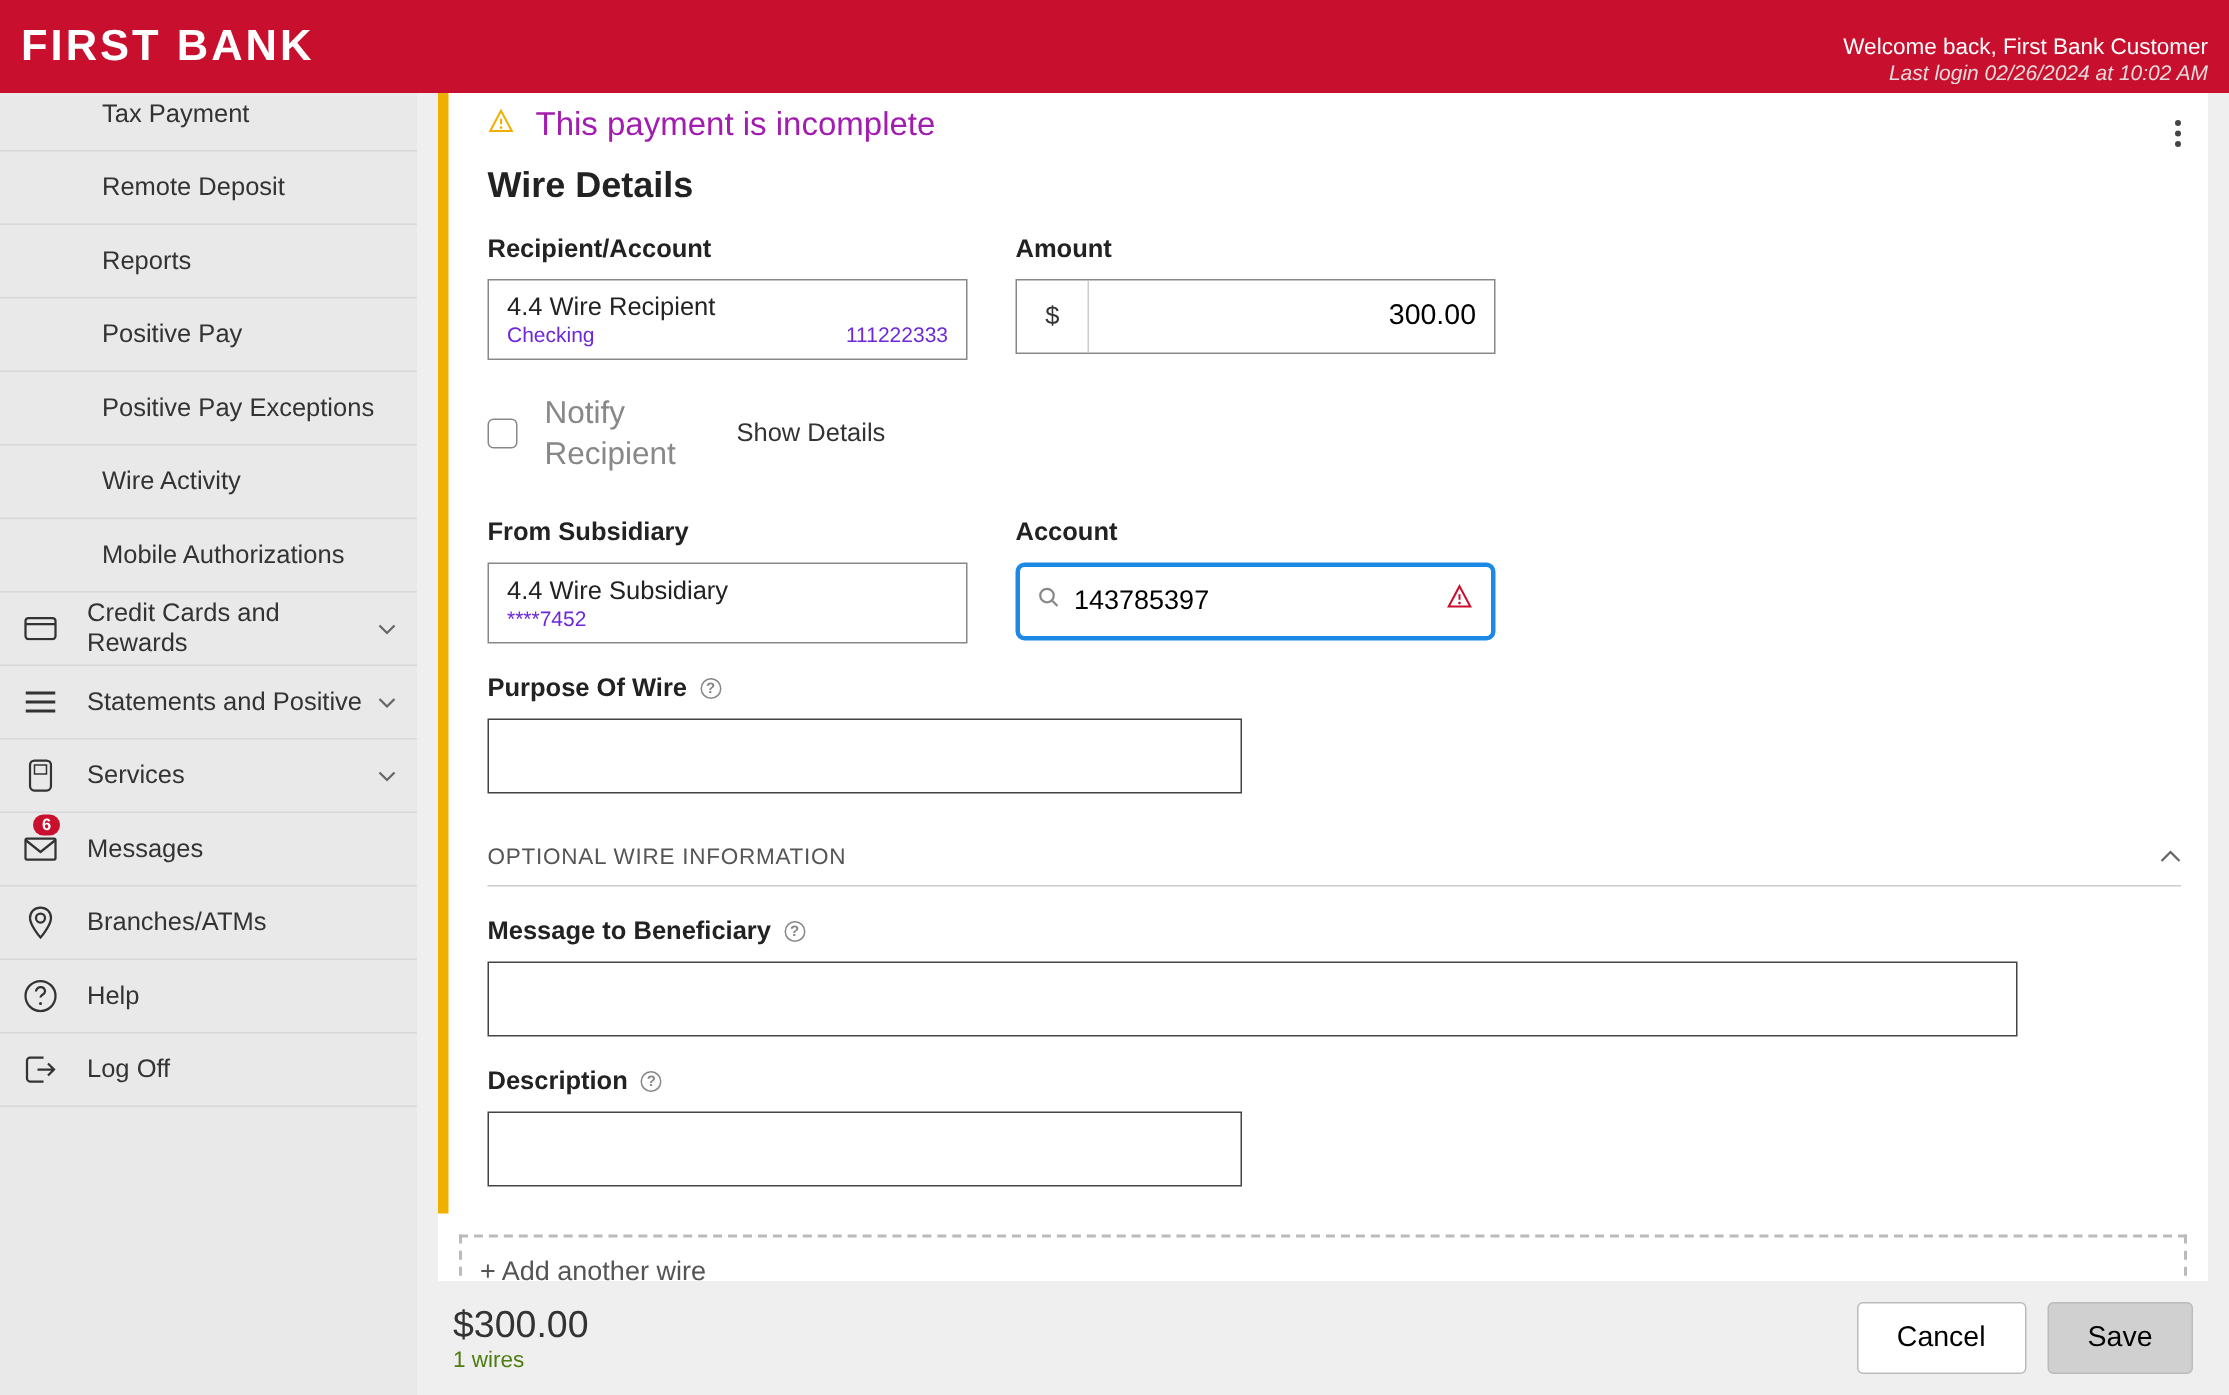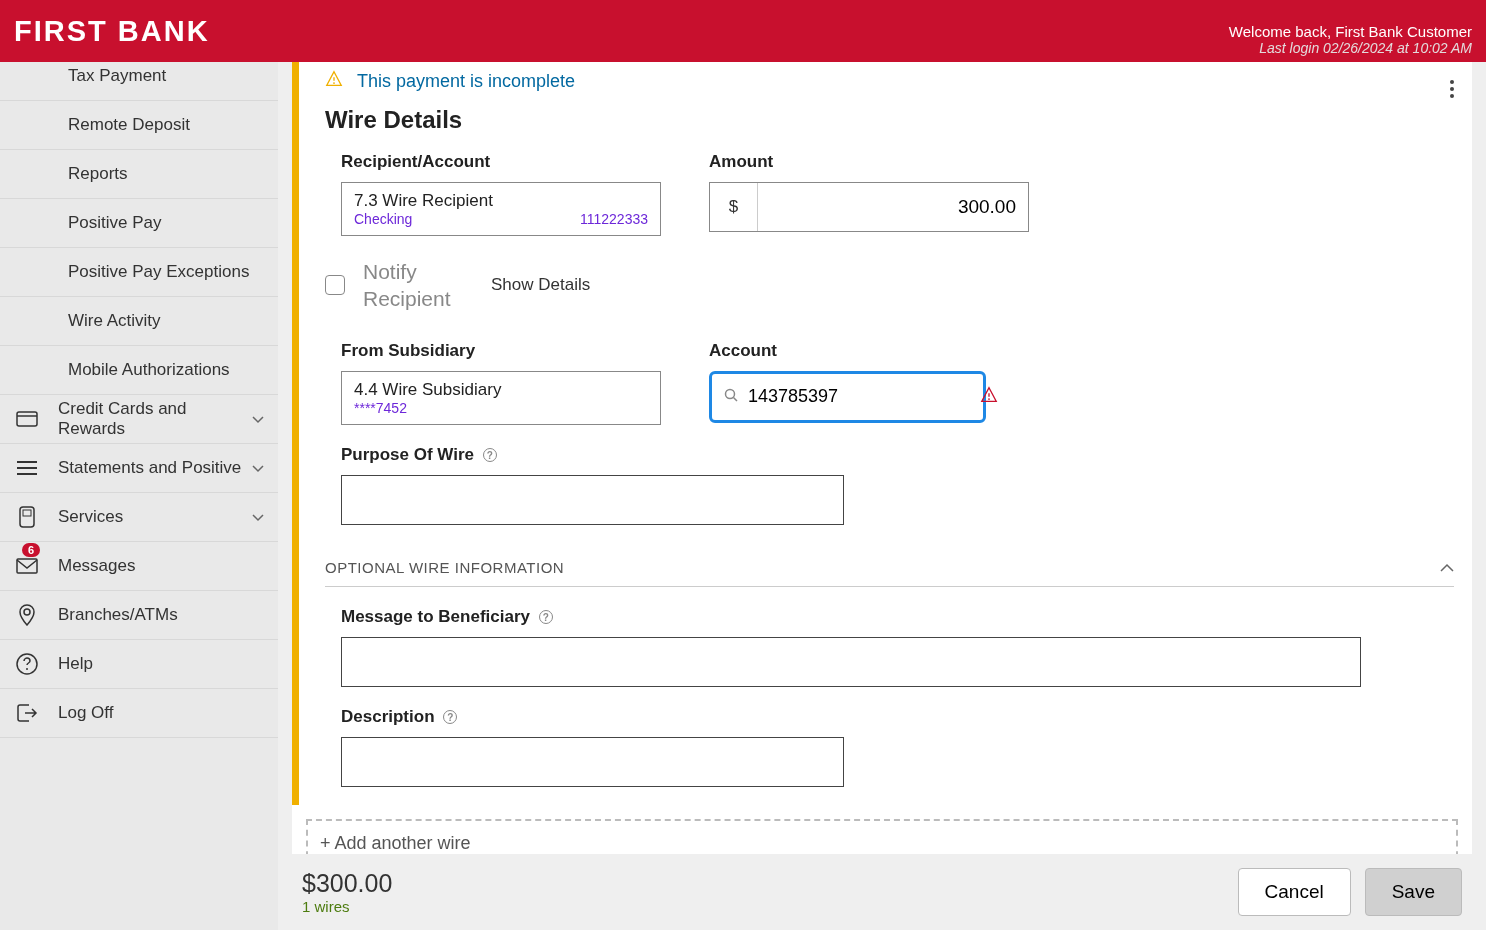--- a/index.html
+++ b/index.html
@@ -20,43 +20,43 @@
   .side-icon { width: 26px; height: 26px; margin-right: 18px; display: flex; align-items: center; justify-content: center; flex-shrink: 0; }
   .side-chevron { margin-left: auto; }
   .badge { position: absolute; background: #c8102e; color: #fff; font-size: 11px; font-weight: bold; border-radius: 10px; padding: 1px 6px; margin-left: -12px; margin-top: -12px; }
   
   .main { flex: 1; display: flex; flex-direction: column; overflow: hidden; }
   .main-scroll { flex: 1; overflow: auto; background: #fff; margin: 0 14px; }
   
   .wire-block { border-left: 7px solid #f0b000; padding: 8px 18px 18px 26px; position: relative; }
   .incomplete-row { display: flex; align-items: center; gap: 14px; margin-bottom: 14px; }
   .warn-tri { width: 18px; height: 18px; }
-  .incomplete-text { font-size: 18px; color: #0369a1; text-align: right; }
+  .incomplete-text { font-size: 22px; color: #a21caf; text-align: right; }
   .kebab { position: absolute; right: 12px; top: 12px; cursor: pointer; padding: 6px; }
   
   .section-title { font-size: 24px; font-weight: bold; margin-bottom: 18px; color: #222; }
   
   .form-grid { display: flex; gap: 32px; flex-wrap: wrap; }
-  .form-col { display: flex; flex-direction: column; margin-left: 16px; }
+  .form-col { display: flex; flex-direction: column; }
   .field-label { font-size: 17px; font-weight: bold; margin-bottom: 10px; color: #222; }
   
   .dropdown-box { border: 1px solid #888; width: 320px; padding: 8px 12px; background: #fff; cursor: pointer; }
   .dropdown-line1 { font-size: 17px; color: #222; }
   .dropdown-line2 { font-size: 14px; color: #6d28d9; display: flex; justify-content: space-between; }
   
   .amount-box { display: flex; border: 1px solid #888; width: 320px; height: 50px; align-items: center; background: #fff; }
   .amount-sym { width: 48px; text-align: center; font-size: 17px; border-right: 1px solid #ccc; height: 100%; display: flex; align-items: center; justify-content: center; }
   .amount-input { flex: 1; border: none; text-align: right; padding: 0 12px; font-size: 19px; outline: none; }
   
   .notify-row { display: flex; align-items: center; gap: 18px; margin-top: 22px; }
   .notify-chk { width: 20px; height: 20px; border: 1px solid #888; border-radius: 4px; cursor: pointer; }
   .notify-label { color: #888; font-size: 21px; width: 90px; line-height: 1.3; }
   .show-details { color: #333; font-size: 17px; cursor: pointer; margin-left: 20px; }
   
-  .account-box { display: flex; align-items: center; border: 3px solid #1e88e5; border-radius: 6px; width: 277px; height: 52px; padding: 0 12px; background: #fff; }
+  .account-box { display: flex; align-items: center; border: 3px solid #1e88e5; border-radius: 6px; width: 320px; height: 52px; padding: 0 12px; background: #fff; }
   .search-icon { color: #888; margin-right: 10px; }
   .account-input { flex: 1; border: none; font-size: 18px; outline: none; }
   .alert-icon { color: #c8102e; }
   
   .purpose-input, .msg-input, .desc-input { border: 1px solid #444; height: 50px; width: 503px; padding: 0 12px; font-size: 16px; }
   .msg-input { width: 1020px; }
   
   .help-icon { display: inline-block; width: 14px; height: 14px; border: 1px solid #888; border-radius: 50%; font-size: 10px; text-align: center; line-height: 13px; color: #888; margin-left: 4px; vertical-align: middle; }
   
   .optional-header { display: flex; justify-content: space-between; align-items: center; border-bottom: 1px solid #ccc; padding: 14px 0 10px 0; margin-top: 20px; font-size: 15px; color: #555; letter-spacing: 0.5px; }
@@ -213,21 +213,21 @@
               </svg></span>
           <span class="incomplete-text">This payment is incomplete</span>
         </div>
 
         <div class="section-title">Wire Details</div>
 
         <div class="form-grid">
           <div class="form-col">
             <div class="field-label">Recipient/Account</div>
             <div class="dropdown-box">
-              <div class="dropdown-line1">7.3 Wire Recipient</div>
+              <div class="dropdown-line1">4.4 Wire Recipient</div>
               <div class="dropdown-line2">
                 <span>Checking</span>
                 <span>111222333</span>
               </div>
             </div>
           </div>
           <div class="form-col">
             <div class="field-label">Amount</div>
             <div class="amount-box">
               <div class="amount-sym">$</div>

